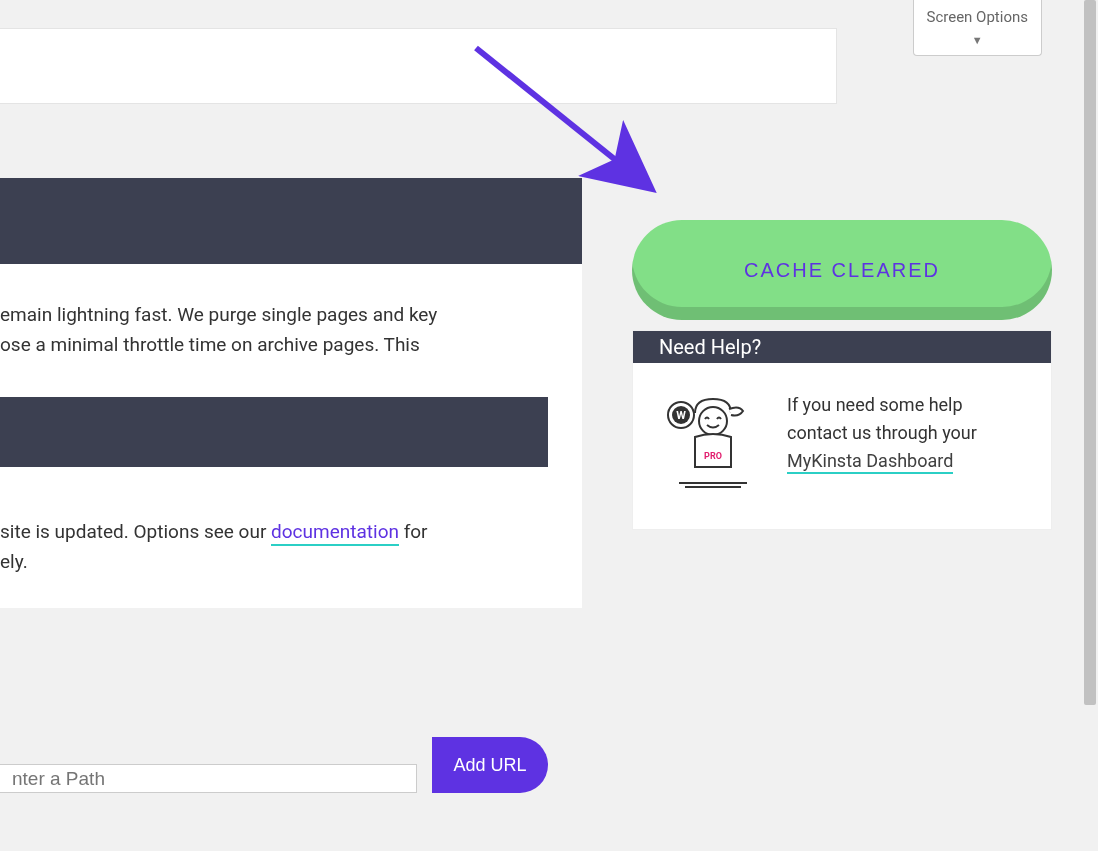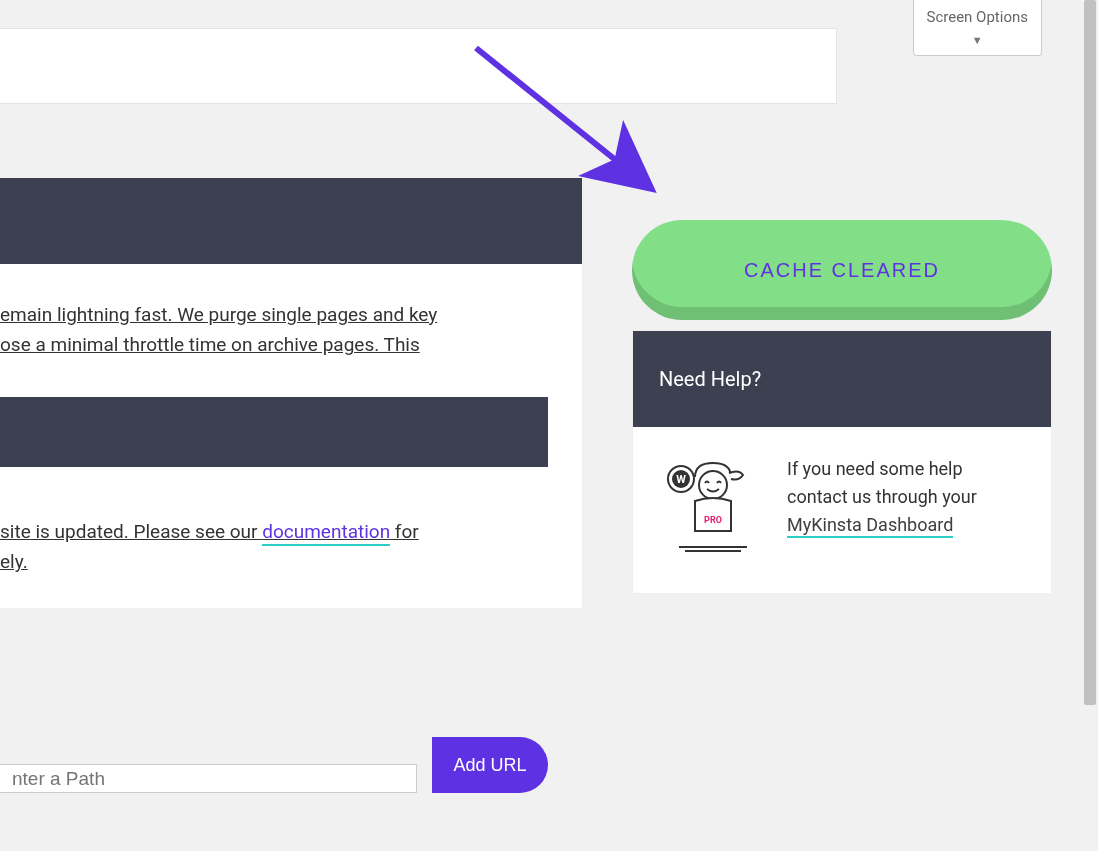--- a/index.html
+++ b/index.html
@@ -46,21 +46,20 @@
     border-left: none;
   }
 
   
   .main-card {
     position: absolute;
     top: 178px;
     left: 0;
     width: 582px;
     background: #fff;
-    text-decoration: underline;
   }
   .dark-header1 {
     width: 582px;
     height: 86px;
     background: #3c4051;
   }
   .body-text1 {
     padding: 36px 30px 36px 0;
     font-size: 19px;
     line-height: 1.6;
@@ -155,21 +154,21 @@
     top: 330px;
     left: 632px;
     width: 420px;
     background: #fff;
     border: 1px solid #eee;
   }
   .help-header {
     background: #3c4051;
     color: #fff;
     font-size: 20px;
-    padding: 36px 26px;
+    padding: 4px 26px;
   }
   .help-body {
     display: flex;
     padding: 28px 26px 34px;
     gap: 28px;
     align-items: flex-start;
   }
   .help-illus { flex-shrink: 0; }
   .help-text {
     font-size: 18px;
@@ -211,21 +210,21 @@
 </div>
 
 <div class="white-panel-top"></div>
 
 <div class="main-card">
   <div class="dark-header1"></div>
   <div class="body-text1">emain lightning fast. We purge single pages and key
 ose a minimal throttle time on archive pages. This</div>
   <div class="dark-header2"></div>
   <div class="body-text2">
-    <span> site is updated. Please see our </span><a href="#" class="doc-link">documentation</a><span style="white-space:pre-line;"> for
+    <span> site is updated. Options see our </span><a href="#" class="doc-link">documentation</a><span style="white-space:pre-line;"> for
 ely.</span>
   </div>
 </div>
 
 <div class="url-box">
   <div class="url-row">
     <input class="url-input" type="text" placeholder="nter a Path" style="">
     <button class="add-url-btn">Add URL</button>
   </div>
 </div>

